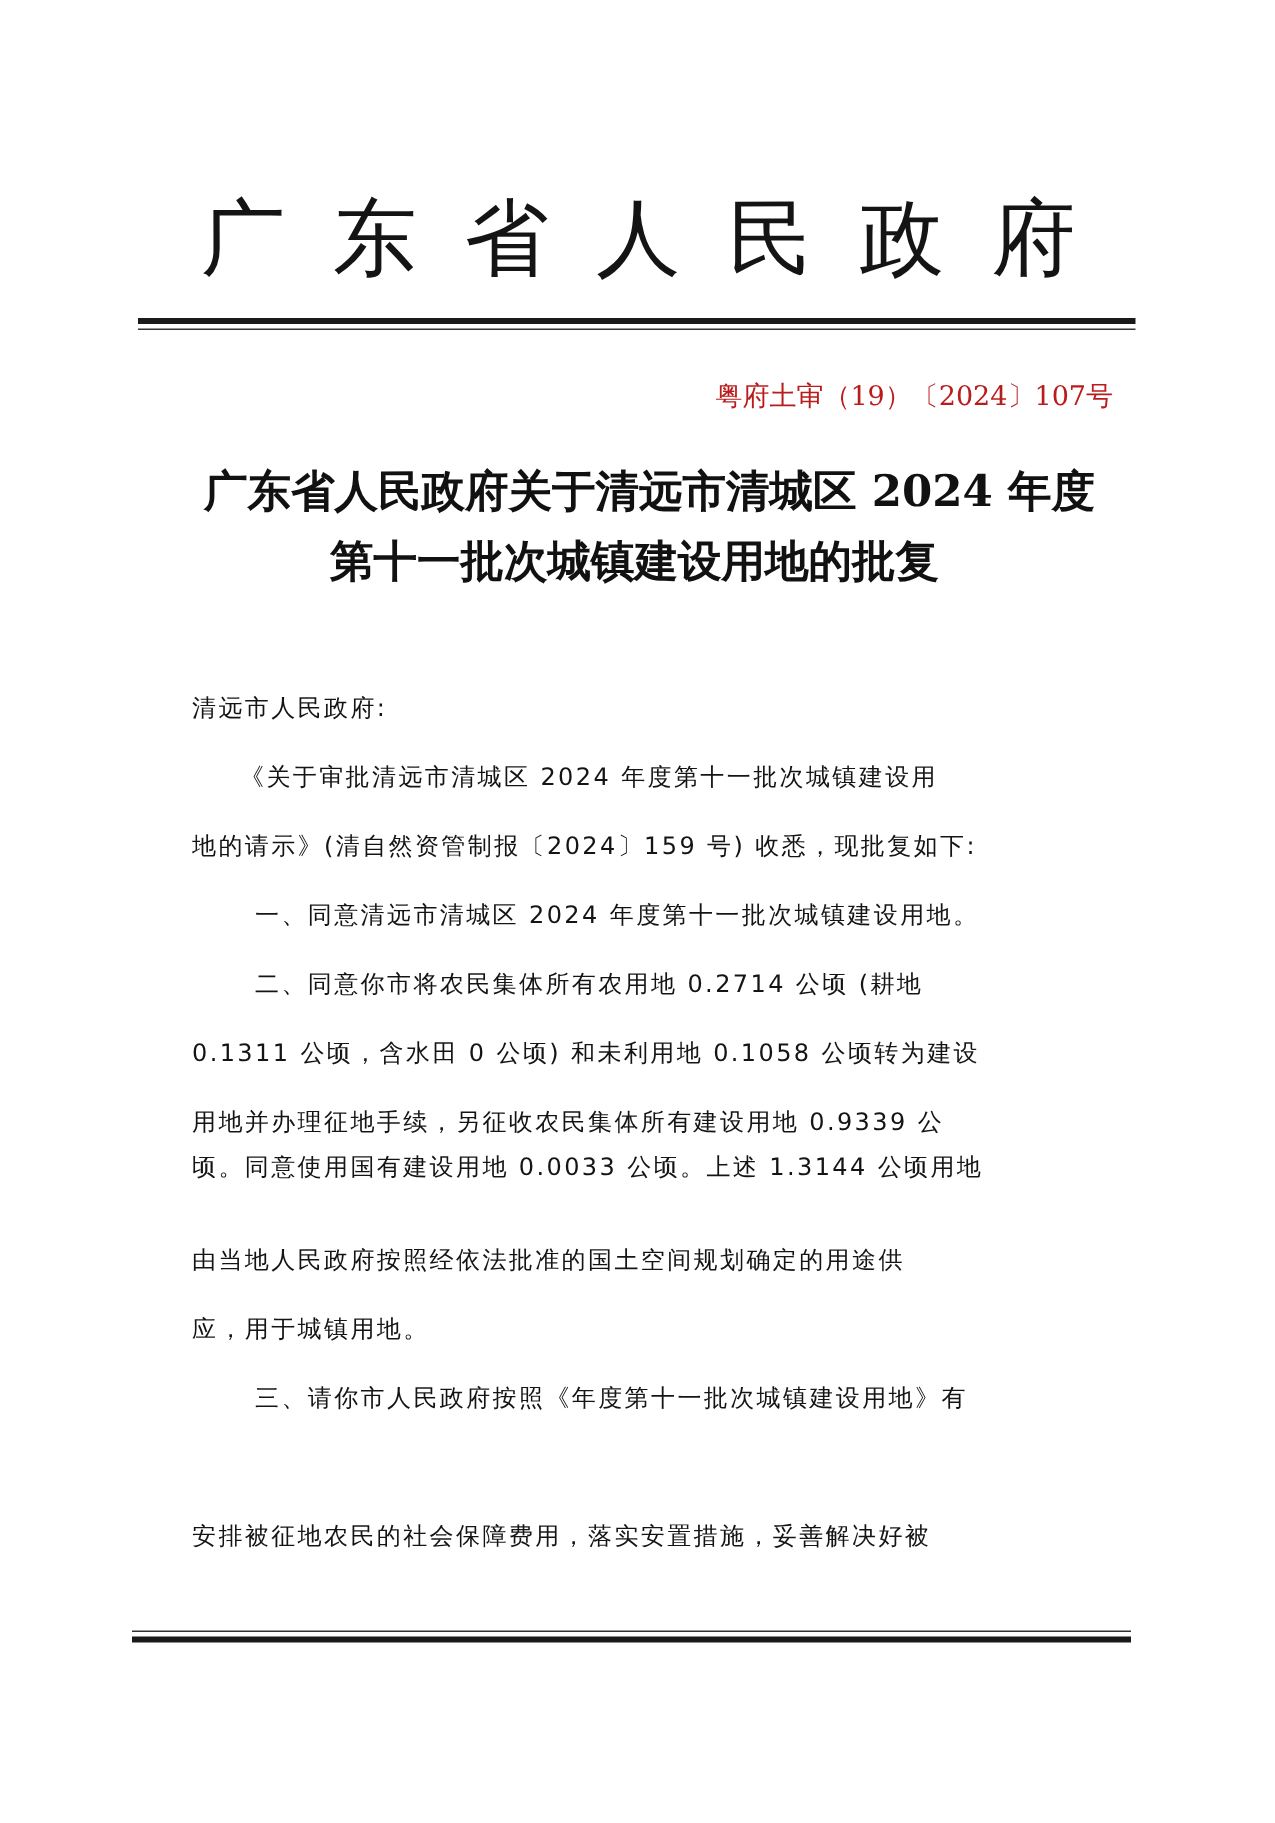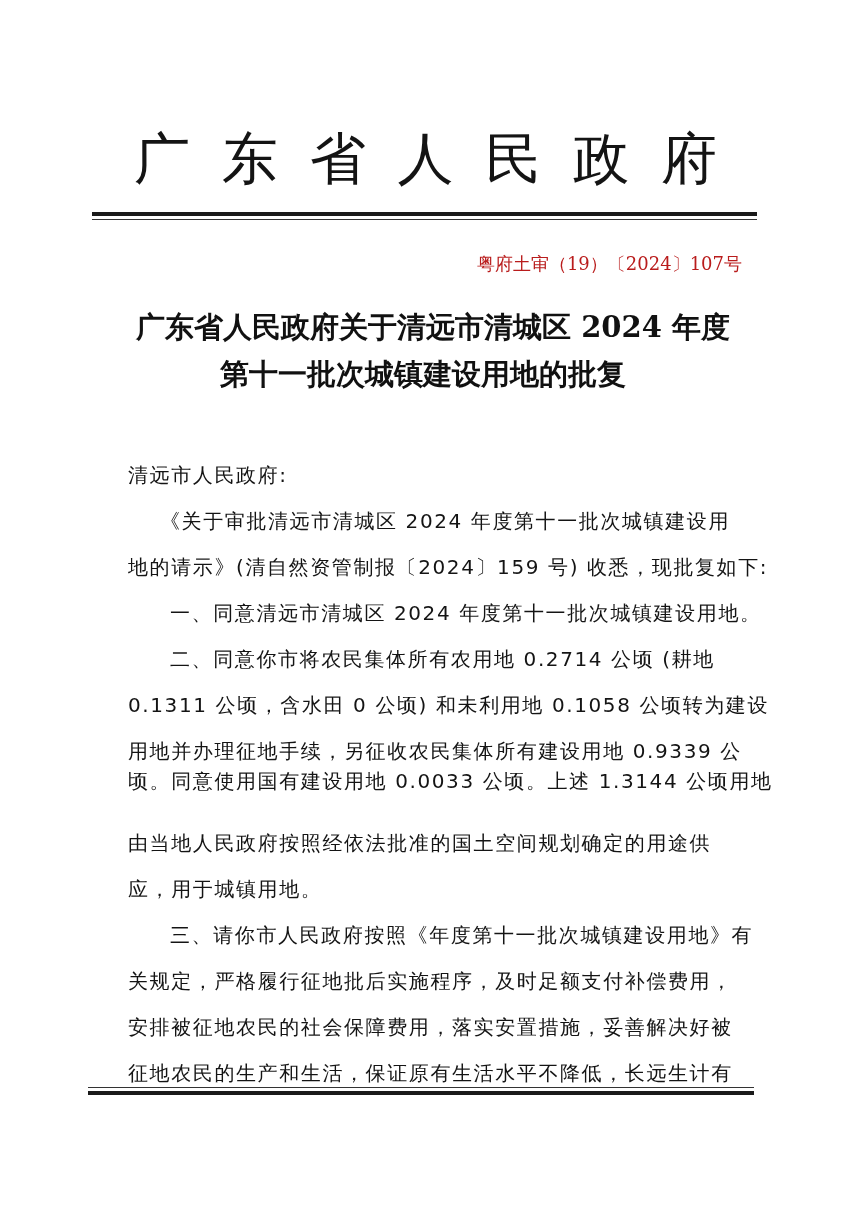--- a/index.html
+++ b/index.html
@@ -65,21 +65,21 @@
       font-size: 29px;
       color: #111;
       white-space: nowrap;
     }
     .title.l1 { top: 308px; left: 8px; }
     .title.l2 { top: 355px; left: -2px; }
     .body-line {
       position: absolute;
       left: 128px;
       font-family: "DejaVu Sans", "Liberation Sans", sans-serif;
-      font-size: 20px;
+      font-size: 16px;
       color: #141414;
       white-space: nowrap;
       letter-spacing: 1.6px;
     }
     .body-line.indent { left: 170px; }
   </style>
 </head>
 <body>
 
 <div class="page">
@@ -107,20 +107,18 @@
   <div class="body-line indent" style="top:508px; left:160px;">《关于审批清远市清城区 2024 年度第十一批次城镇建设用</div>
   <div class="body-line" style="top:554px;">地的请示》(清自然资管制报〔2024〕159 号) 收悉，现批复如下:</div>
   <div class="body-line indent" style="top:600px;">一、同意清远市清城区 2024 年度第十一批次城镇建设用地。</div>
   <div class="body-line indent" style="top:646px;">二、同意你市将农民集体所有农用地 0.2714 公顷 (耕地</div>
   <div class="body-line" style="top:692px;">0.1311 公顷，含水田 0 公顷) 和未利用地 0.1058 公顷转为建设</div>
   <div class="body-line" style="top:738px;">用地并办理征地手续，另征收农民集体所有建设用地 0.9339 公</div>
   <div class="body-line" style="top:768px;">顷。同意使用国有建设用地 0.0033 公顷。上述 1.3144 公顷用地</div>
   <div class="body-line" style="top:830px;">由当地人民政府按照经依法批准的国土空间规划确定的用途供</div>
   <div class="body-line" style="top:876px;">应，用于城镇用地。</div>
   <div class="body-line indent" style="top:922px;">三、请你市人民政府按照《年度第十一批次城镇建设用地》有</div>
-  <div class="body-line" style="top:968px;">关规定，严格履行征地批后实施程序，及时足额支付补偿费用，</div>
   <div class="body-line" style="top:1014px;">安排被征地农民的社会保障费用，落实安置措施，妥善解决好被</div>
-  <div class="body-line" style="top:1060px;">征地农民的生产和生活，保证原有生活水平不降低，长远生计有</div>
 
   <div class="rule-thin" style="left:88px; top:1087px; width:666px; height:1px;"></div>
   <div class="rule-thick" style="left:88px; top:1091px; width:666px; height:4px;"></div>
 
 </div>
 
 </body></html>

